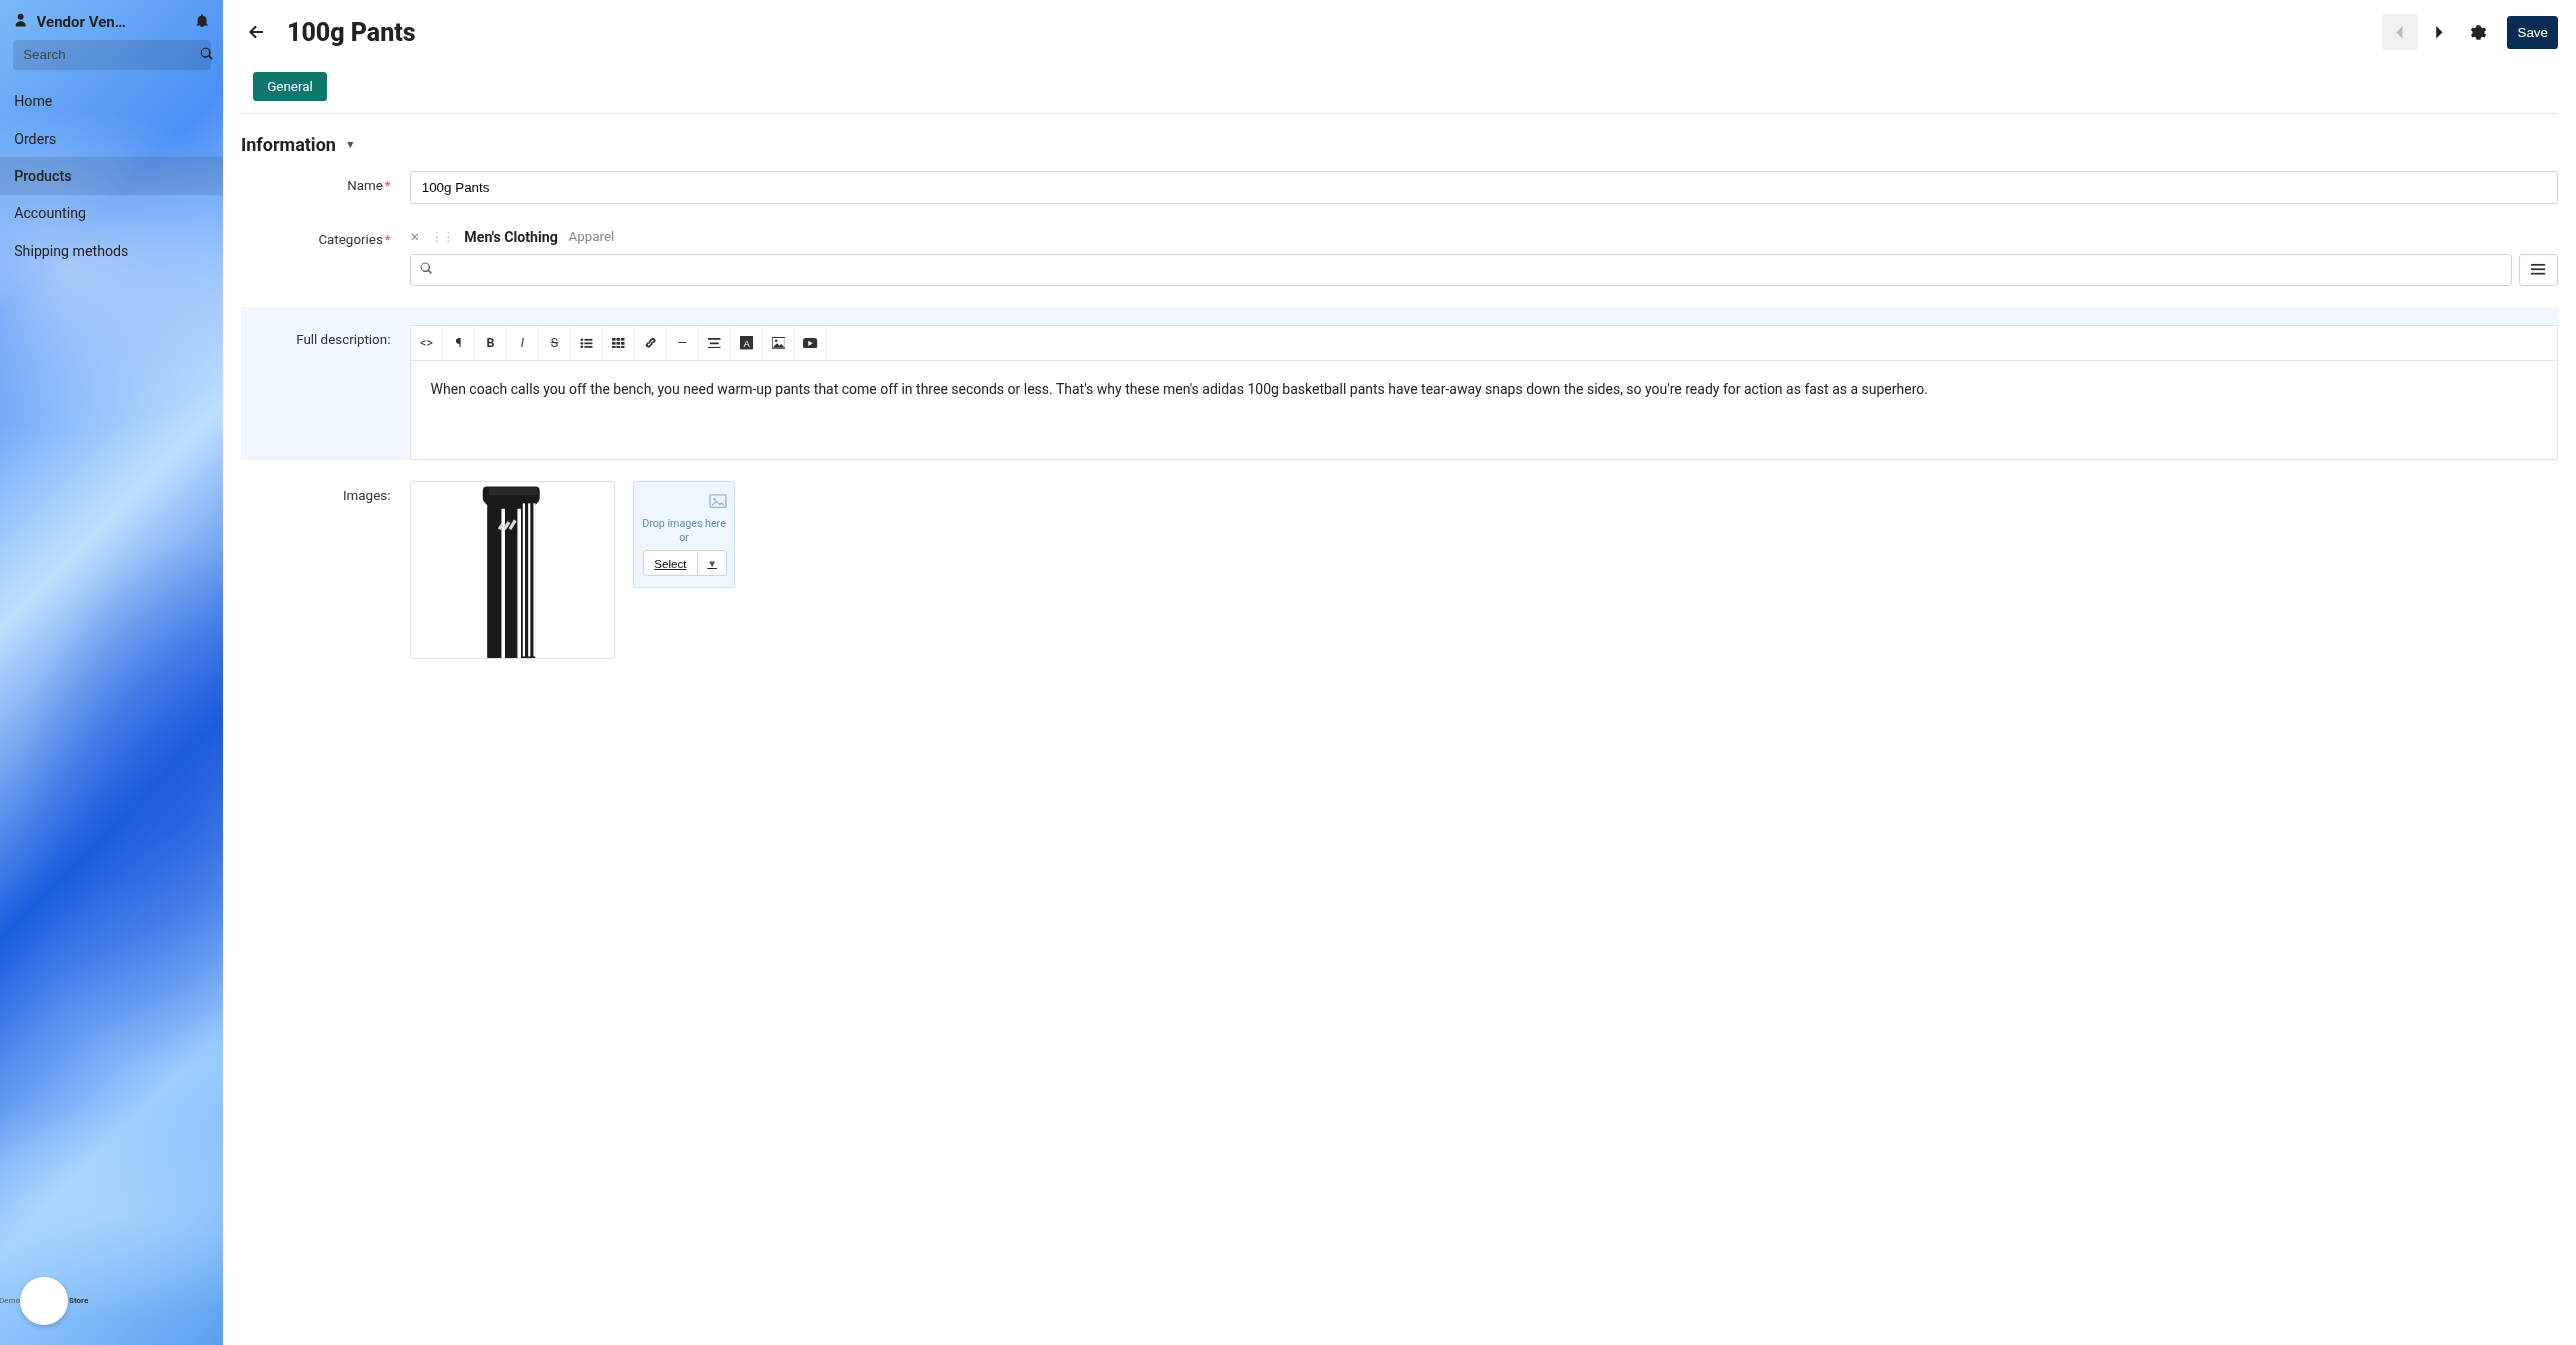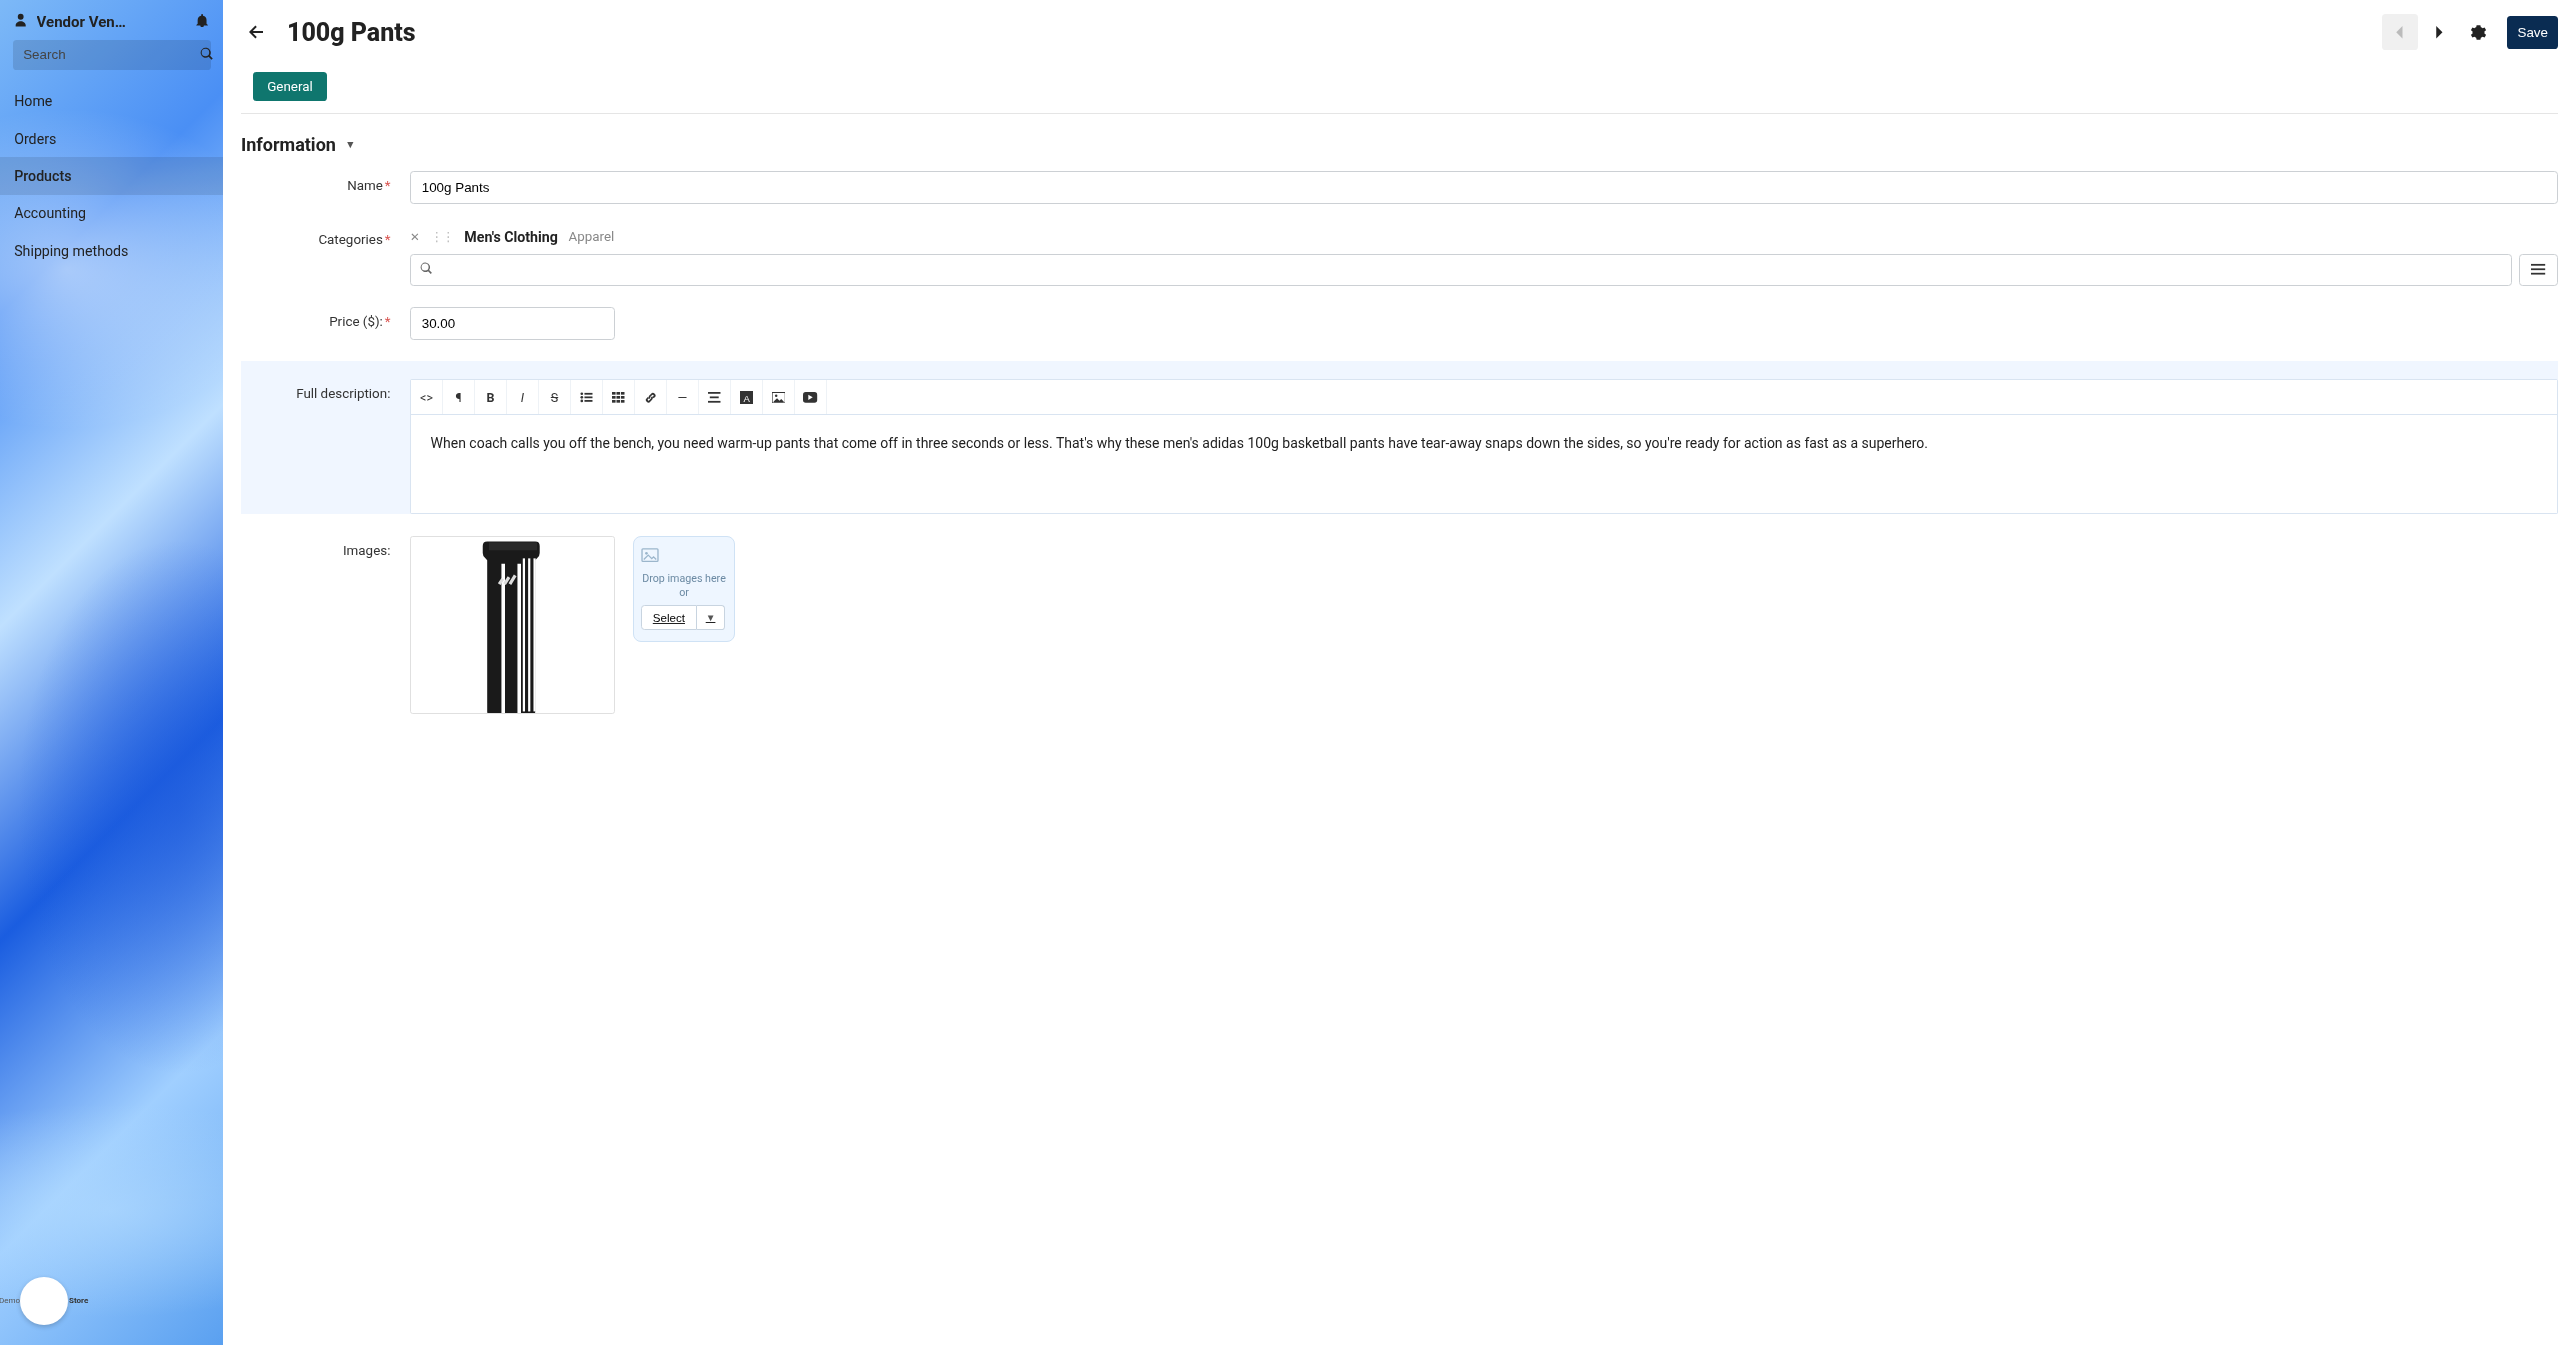--- a/index.html
+++ b/index.html
@@ -72,22 +72,22 @@
 .desc-row { display: flex; align-items: flex-start; background: #f0f6ff; padding-top: 18px; }
 .editor-toolbar { display: flex; background: #fff; border-bottom: 0.9px solid #d9e4f1; }
 .editor-toolbar .tbtn { width: 32px; height: 34px; display: flex; align-items: center; justify-content: center; border-right: 0.9px solid #eef2f6; cursor: pointer; font-size: 12.5px; color: #333; }
 .editor-body { background: #fff; margin: 0; padding: 18px 19.6px; min-height: 98px; font-size: 14px; line-height: 1.55; }
 .images-row .form-control { display: flex; gap: 18px; align-items: flex-start; }
 .img-thumb {
   width: 205px; height: 178px; border: 0.9px solid #e0e0e0; border-radius: 2.7px;
   display: flex; align-items: flex-start; justify-content: center; overflow: hidden; background: #fff;
 }
 .img-drop {
-  width: 102px; min-height: 102px; border: 0.9px solid #cfe2f5; border-radius: 8px;
-  background: #eef6ff; display: flex; flex-direction: column; align-items: flex-start; justify-content: center;
+  width: 102px; min-height: 102px; border: 0.9px solid #cfe2f5; border-radius: 1px;
+  background: #eef6ff; display: flex; flex-direction: column; align-items: flex-end; justify-content: center;
   padding: 10.7px 7.1px; gap: 5.3px; text-align: center;
 }
 .img-drop .placeholder-icon { color: #9bb6cc; font-size: 16px; }
 .img-drop .drop-text { font-size: 10.7px; color: #6b8aa3; line-height: 1.3; }
 .select-btn-group { display: flex; text-decoration: underline; }
 .select-btn { border: 0.9px solid #c8d4e0; background: #fff; padding: 5.3px 10.7px; font-size: 11.6px; border-radius: 3.6px 0 0 3.6px; cursor: pointer; }
 .select-caret { border: 0.9px solid #c8d4e0; border-left: none; background: #fff; padding: 5.3px 9px; border-radius: 0 3.6px 3.6px 0; cursor: pointer; font-size: 9.8px; color: #555; }
 .icon { display: inline-block; }
 </style>
 </head>
@@ -199,28 +199,20 @@
             <svg width="14.2" height="12.5" viewBox="0 0 16 12" fill="#333">
                 <rect y="0" width="16" height="2"></rect>
                 <rect y="5" width="16" height="2"></rect>
                 <rect y="10" width="16" height="2"></rect>
               </svg>
           </div>
         </div>
       </div>
     </div>
 
-    <div class="form-row">
-      <div class="form-label">
-        <span>Price ($):</span><span class="req">*</span>
-      </div>
-      <div class="form-control">
-        <input class="input-price" type="text" value="30.00" style="">
-      </div>
-    </div>
 
     <div class="form-row desc-row">
       <div class="form-label">Full description:</div>
       <div class="desc-block">
         <div class="editor-toolbar">
           <div class="tbtn">&lt;&gt;</div>
           <div class="tbtn">¶</div>
           <div class="tbtn">
               <b>B</b>
             </div>

